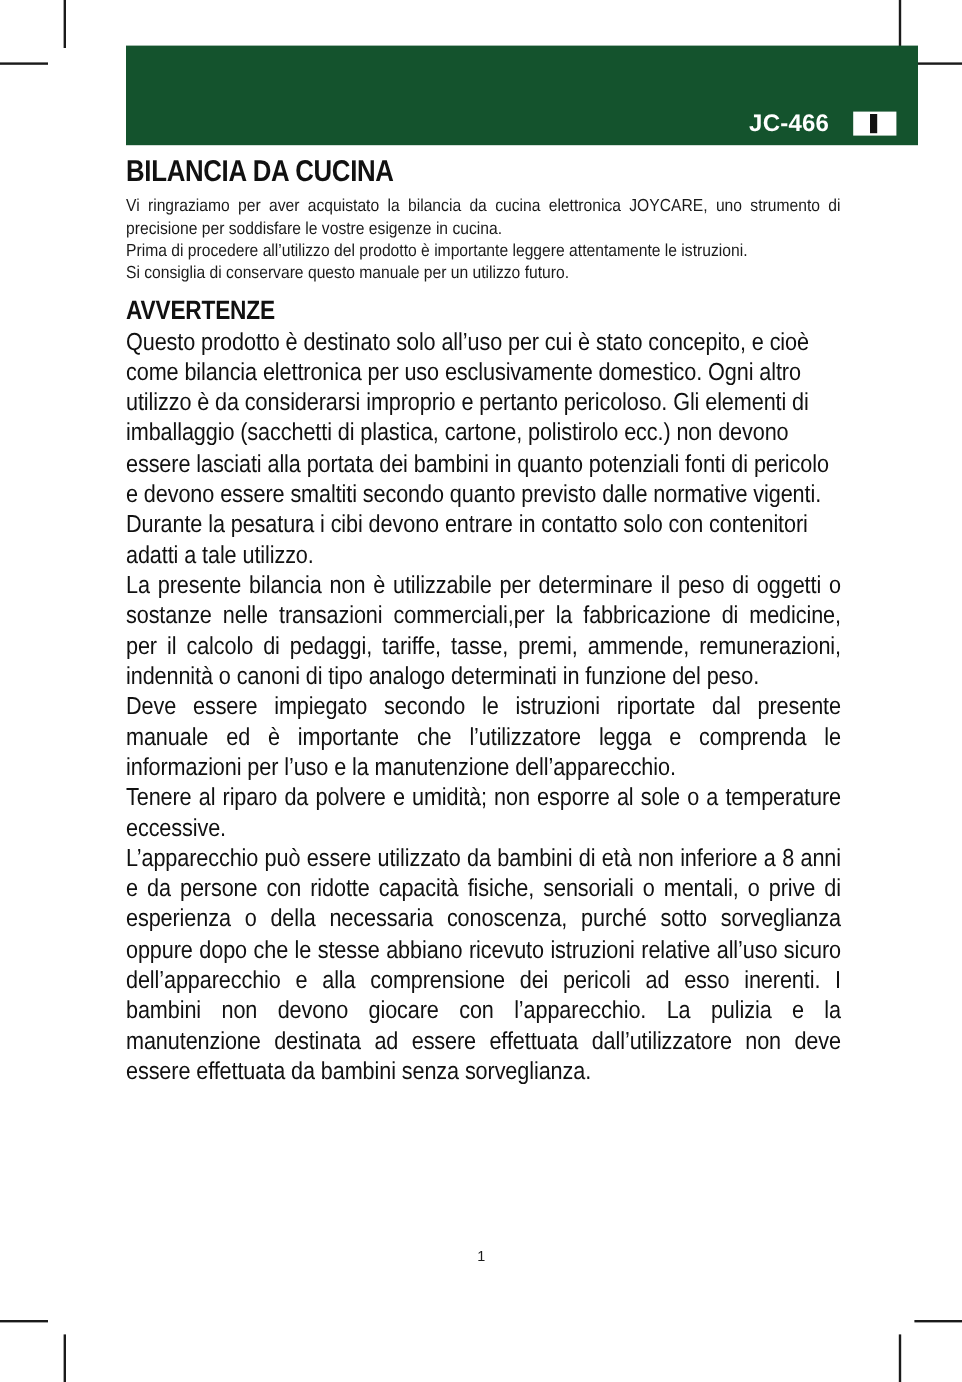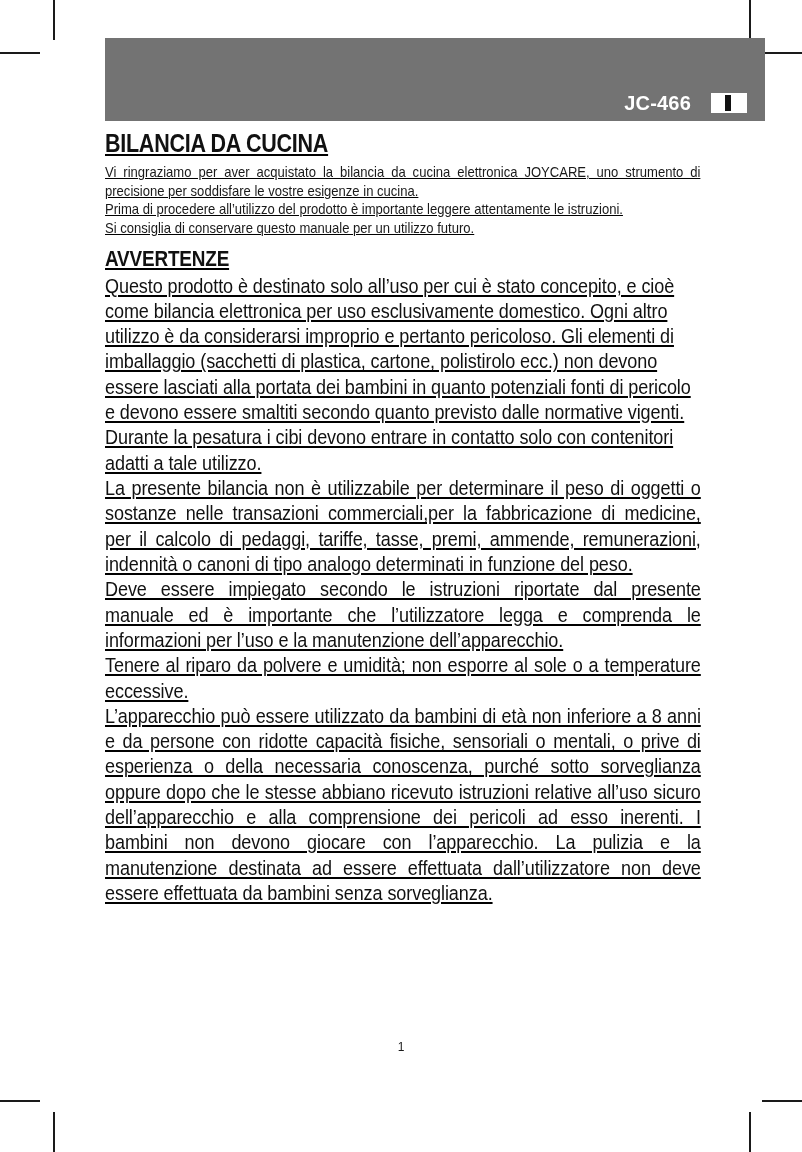--- a/index.html
+++ b/index.html
@@ -36,21 +36,21 @@
   .crop-br-v { left: 749px; top: 1112px; height: 40px; }
   .crop-br-h { left: 762px; top: 1100px; width: 40px; }
 
   
   .header-bar {
     position: absolute;
     left: 105px;
     top: 38px;
     width: 660px;
     height: 83px;
-    background: #737373;
+    background: #14532d;
     box-sizing: border-box;
     display: flex;
     align-items: flex-end;
     justify-content: flex-end;
     padding: 0 18px 8px 0;
   }
 
   .model-code {
     color: #ffffff;
     font-family: "Liberation Sans", "DejaVu Sans", sans-serif;
@@ -77,21 +77,20 @@
     height: 16px;
     background: #111111;
   }
 
   
   .content {
     position: absolute;
     left: 105px;
     top: 130px;
     width: 596px;
-    text-decoration: underline;
   }
 
   h1.doc-title {
     margin: 0 0 7px 0;
     font-family: "Liberation Sans", "DejaVu Sans", sans-serif;
     font-weight: 700;
     font-size: 25px;
     line-height: 1.05;
     letter-spacing: -0.3px;
     color: #111111;

